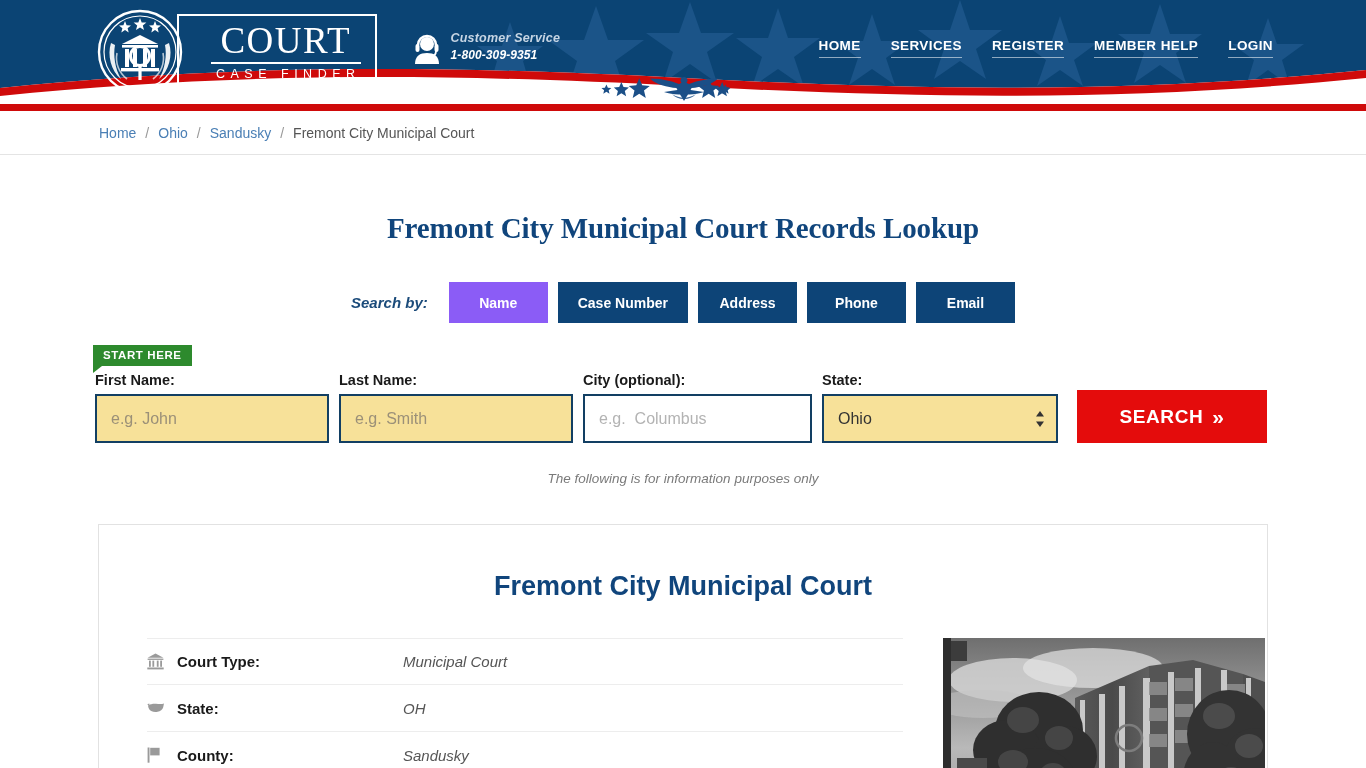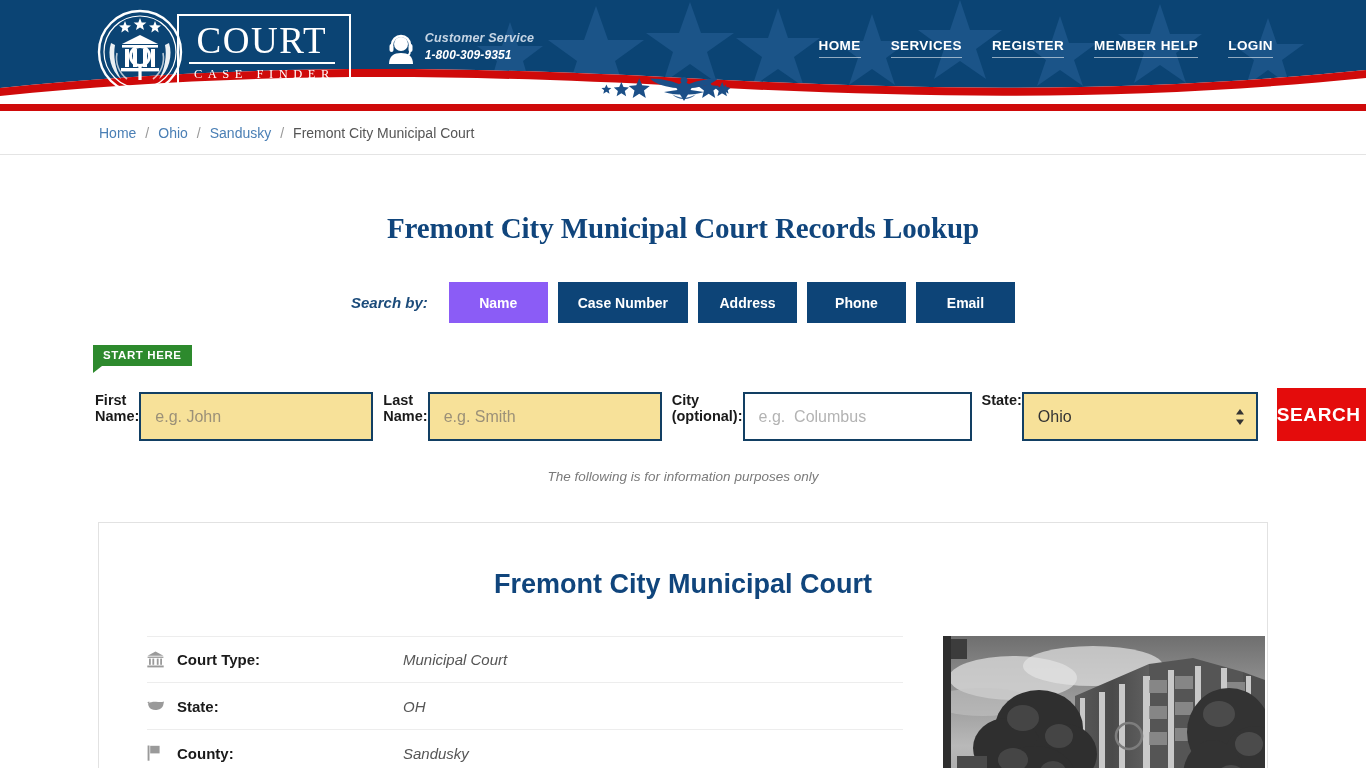--- a/index.html
+++ b/index.html
@@ -34,36 +34,36 @@
   
   .logo-block {
     display: flex;
     align-items: center;
     margin-top: 9px;
     margin-left: 4px;
   }
   .logo-emblem { width: 86px; height: 86px; flex: 0 0 86px; }
   .logo-wordmark {
     border: 2px solid #ffffff;
-    padding: 6px 14px 7px 10px;
+    padding: 6px 14px 7px 32px;
     margin-left: -6px;
   }
   .logo-court {
     color: #ffffff;
     font-family: "Liberation Serif", serif;
     font-size: 37px;
     line-height: 38px;
     letter-spacing: 1.5px;
     font-weight: 400;
     text-align: center;
   }
   .logo-rule { height: 2px; background: #ffffff; margin: 2px 0 3px 0; }
   .logo-sub {
     color: #ffffff;
-    font-family: Liberation Serif, serif;
+    font-family: Liberation Sans, sans-serif;
     font-size: 12.5px;
     letter-spacing: 5.5px;
     padding-left: 5px;
   }
 
   
   .cs-block {
     display: flex;
     align-items: center;
     gap: 10px;
@@ -213,21 +213,21 @@
     border-top: 7px solid #2d8a2d;
     border-right: 9px solid transparent;
   }
 
   .form-row {
     display: flex;
     align-items: flex-end;
     gap: 10px;
     padding-top: 27px;
   }
-  .field { display: flex; flex-direction: row; }
+  .field { display: flex; flex-direction: column; }
   .field-label {
     color: #1a1a1a;
     font-size: 14.5px;
     font-weight: bold;
     margin-bottom: 6px;
   }
   .field-input {
     height: 49px;
     border: 2px solid #123f63;
     background: #f7e199;

